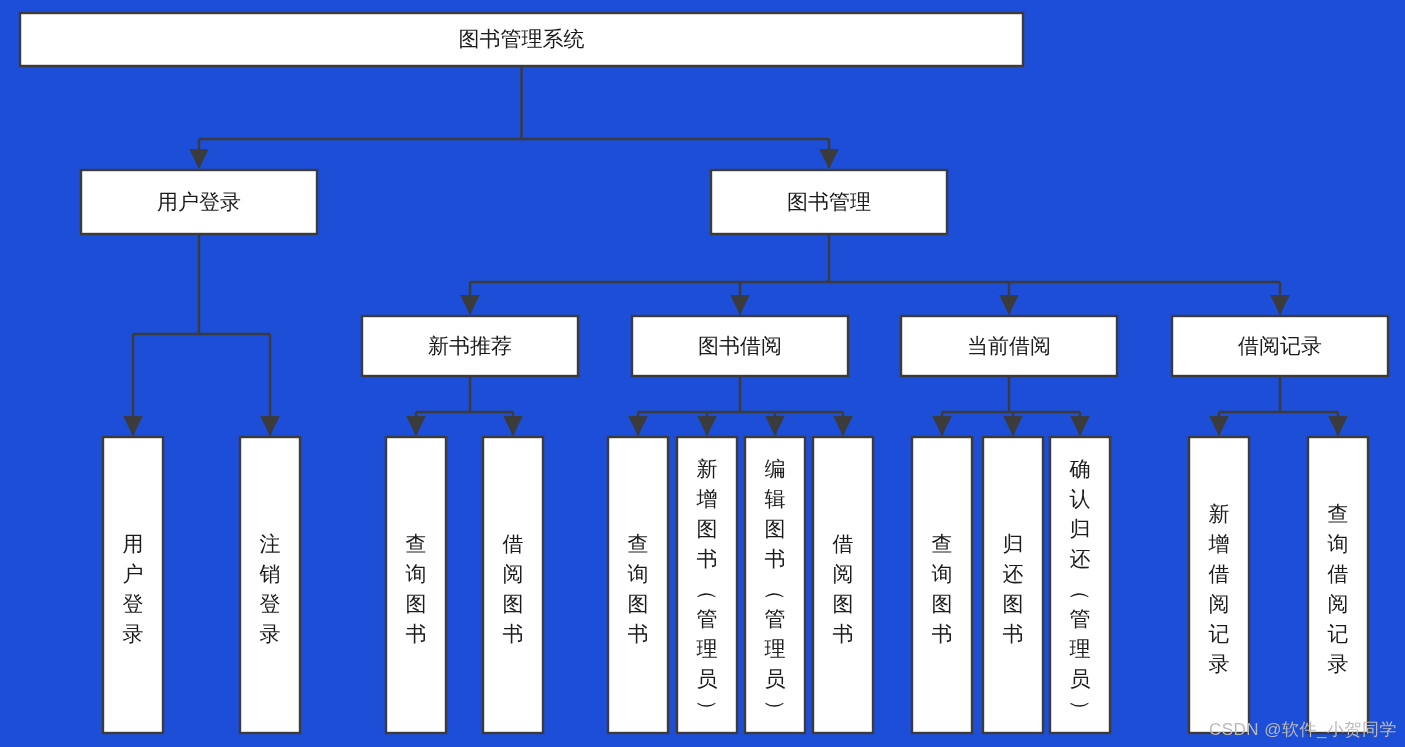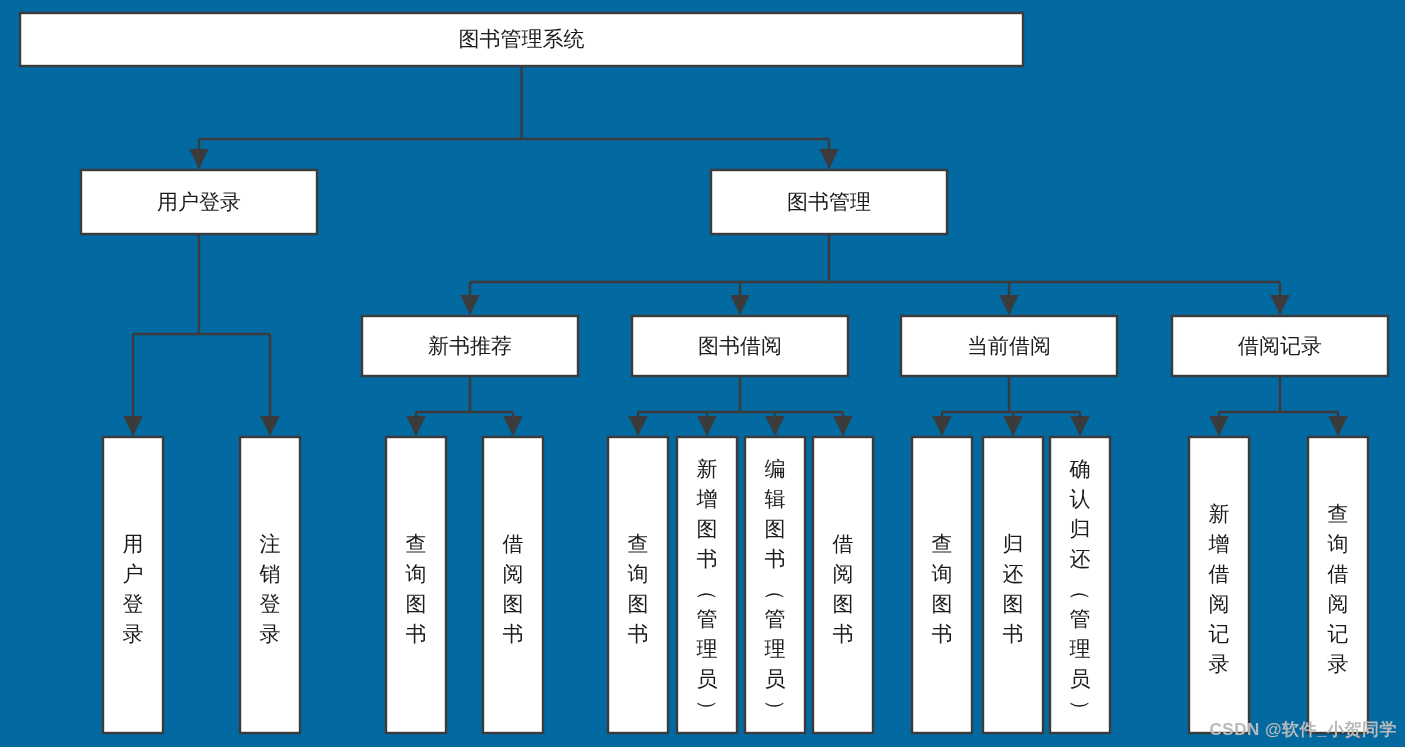--- a/index.html
+++ b/index.html
@@ -11,21 +11,21 @@
   body {
     width: 1405px;
     height: 747px;
     font-family: "Liberation Sans", "DejaVu Sans", sans-serif;
     overflow: hidden;
   }
   #diagram-root {
     position: relative;
     width: 1405px;
     height: 747px;
-    background: #0369a1;
+    background: #1d4ed8;
   }
   svg#tree-svg {
     position: absolute;
     left: 0;
     top: 0;
     width: 1405px;
     height: 747px;
     display: block;
   }
   .node-box {
@@ -59,21 +59,20 @@
   .watermark {
     position: absolute;
     right: 8px;
     bottom: 6px;
     font-family: "Liberation Sans", "DejaVu Sans", sans-serif;
     font-size: 17px;
     color: #b9b9b9;
     letter-spacing: 0.5px;
     white-space: nowrap;
     user-select: none;
-    font-weight: bold;
   }
 </style>
 </head>
 <body>
 
 <div id="diagram-root">
 
   <svg id="tree-svg" viewBox="0 0 1405 747">
     <defs>
       <marker id="arrow" viewBox="0 0 12 12" refX="10.5" refY="6" markerWidth="9" markerHeight="9" orient="auto-start-reverse">

